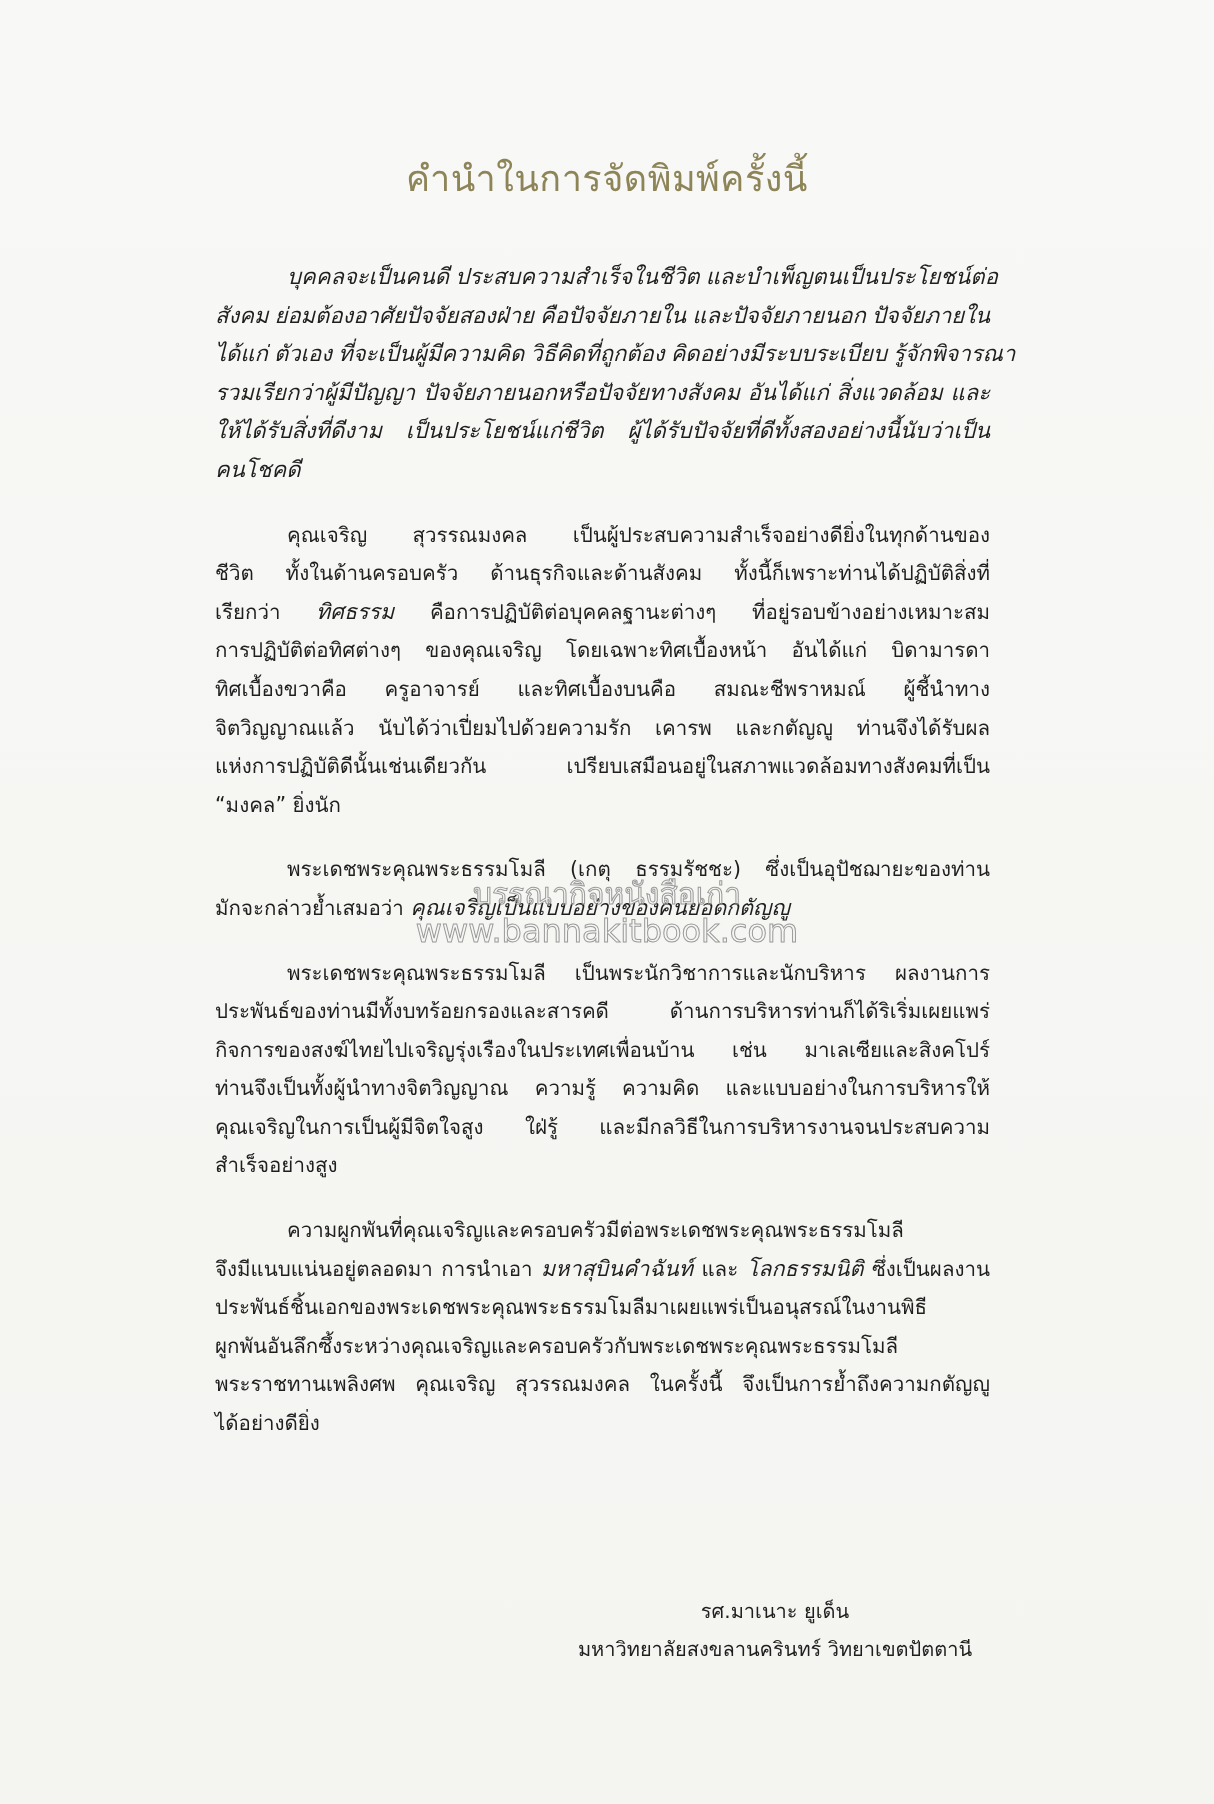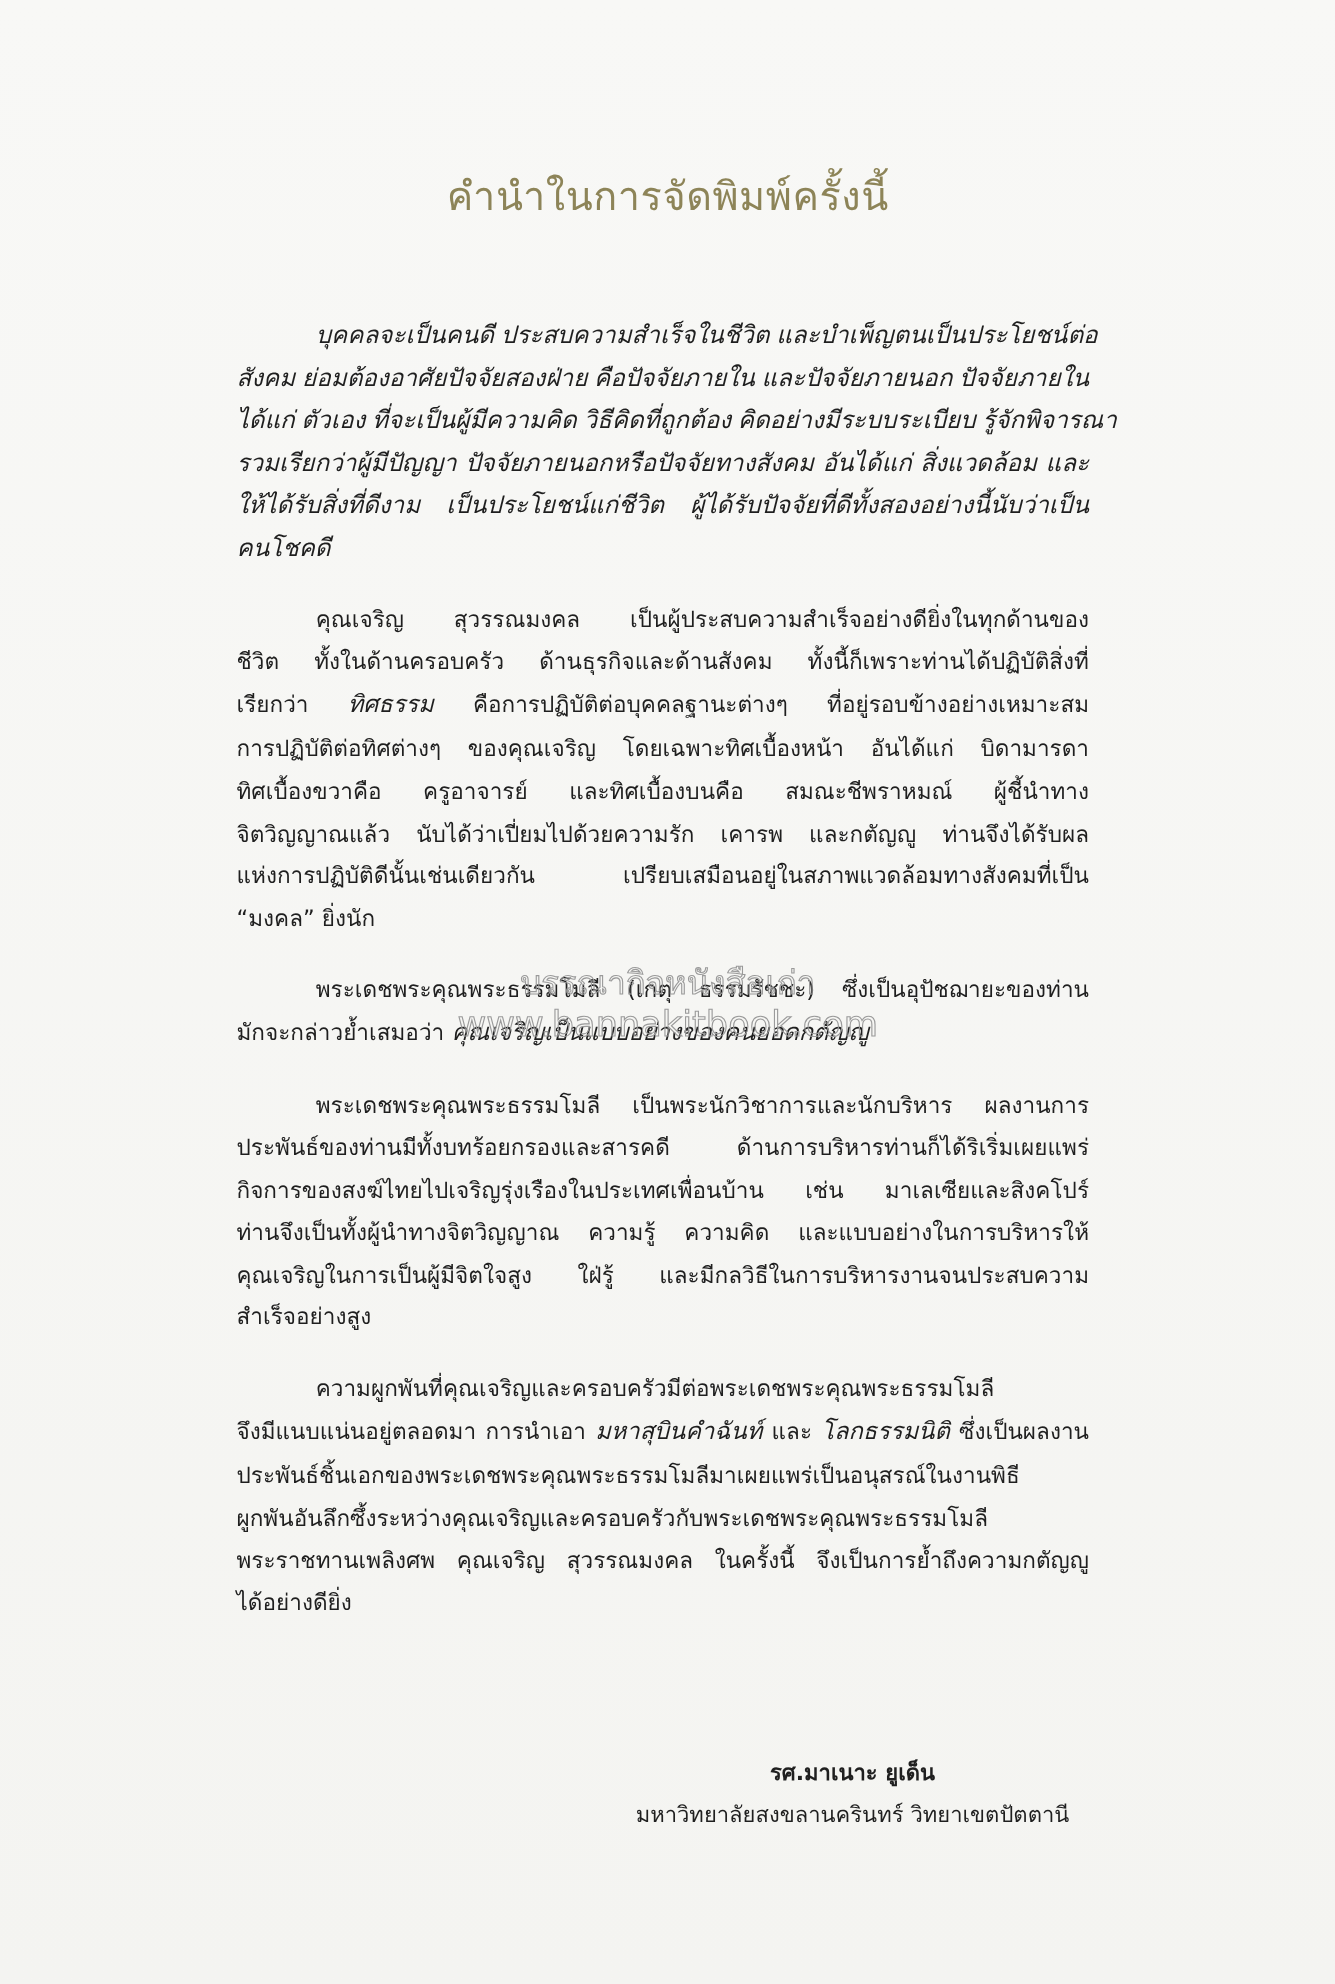--- a/index.html
+++ b/index.html
@@ -21,35 +21,35 @@
     font-size: 36px; color: #8d8458; letter-spacing: 0.5px;
   }
   .body-text {
     position: absolute; left: 215px; width: 775px; top: 258px;
     font-size: 20.5px; line-height: 38.6px;
   }
   .para { margin: 0; }
   .line { display: block; white-space: nowrap; text-align: justify; text-align-last: justify; }
   .line.last { text-align-last: left; }
   .indent { padding-left: 72px; }
-  .italic { font-style: italic; font-family: "Liberation Sans", sans-serif; font-size: 22px; margin-top: 28px; }
+  .italic { font-style: italic; font-family: "Liberation Sans", sans-serif; font-size: 22px; }
   .gap { height: 26px; }
-  em { font-family: Liberation Mono, monospace; font-size: 21.5px; }
+  em { font-family: Liberation Serif, serif; font-size: 21.5px; }
   .watermark {
     position: absolute; left: 0; width: 1214px; text-align: center;
     color: transparent; -webkit-text-stroke: 1px #9a9a9a;
     font-family: "DejaVu Sans", sans-serif;
   }
   .wm1 { top: 870px; font-size: 30px; font-family: Liberation Serif, serif; }
   .wm2 { top: 912px; font-size: 32px; }
   .signature {
     position: absolute; left: 540px; width: 470px; top: 1592px;
     text-align: center; font-size: 20px; line-height: 38px;
   }
-  .sig-name { font-weight: bold; }
+  .sig-name { font-weight: normal; }
 </style>
 </head>
 <body>
 
 <div class="page">
   <div class="title">คำนำในการจัดพิมพ์ครั้งนี้</div>
 
   <div class="body-text" id="body-text">
       <div class="para italic">
         <span class="line indent">บุคคลจะเป็นคนดี ประสบความสำเร็จในชีวิต และบำเพ็ญตนเป็นประโยชน์ต่อ</span>

